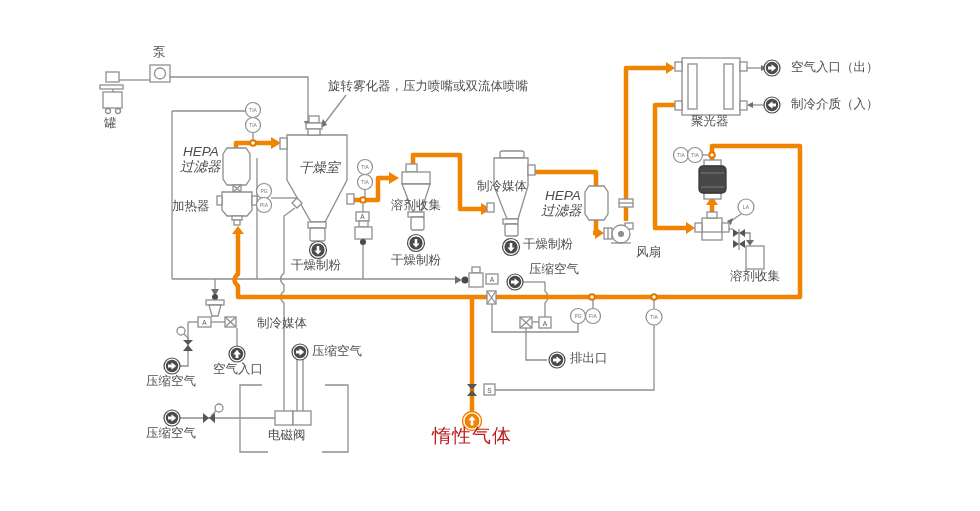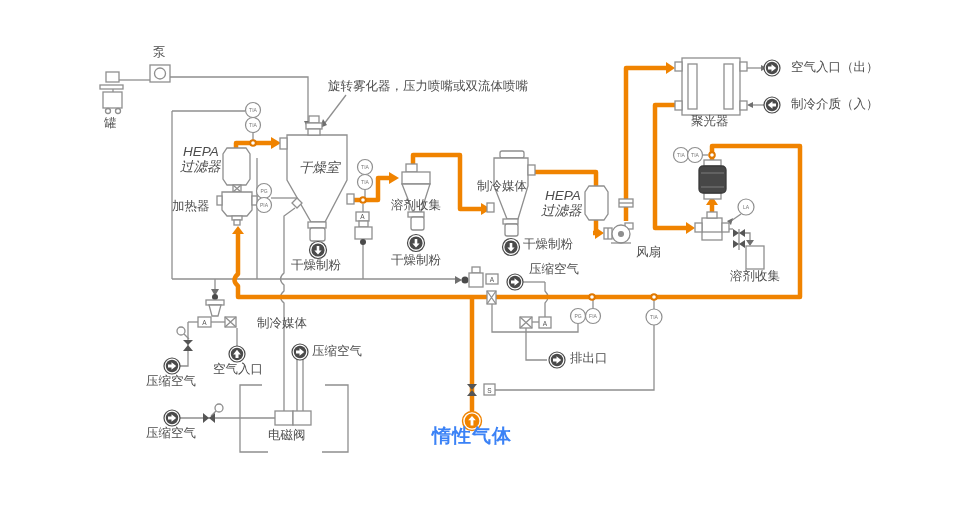--- a/index.html
+++ b/index.html
@@ -1,21 +1,21 @@
 <!DOCTYPE html>
 <html><head>
 <meta charset="utf-8">
 <style>
   html,body{margin:0;padding:0;background:#fff;}
   #stage{position:relative;width:980px;height:511px;background:#ffffff;overflow:hidden;
          font-family:"Liberation Sans","DejaVu Sans",sans-serif;}
   #stage svg{position:absolute;left:0;top:0;}
   .lbl{position:absolute;font-size:12.5px;color:#4d4d4d;white-space:nowrap;line-height:1;}
   .lbl-big{font-size:13.5px;font-style:italic;}
-  .lbl-inert{font-size:19px;font-weight:bold;color:#3b82f6;letter-spacing:1px;}
+  .lbl-inert{font-size:19px;font-weight:normal;color:#b91c1c;letter-spacing:1px;}
   .itag{font-size:5px;fill:#777;text-anchor:middle;font-family:"Liberation Sans",sans-serif;}
   .bletter{font-size:6.5px;fill:#555;text-anchor:middle;font-family:"Liberation Sans",sans-serif;}
 </style>
 </head>
 <body>
 
 <div id="stage">
 
 <svg width="980" height="511" viewBox="0 0 980 511">
   <defs>

